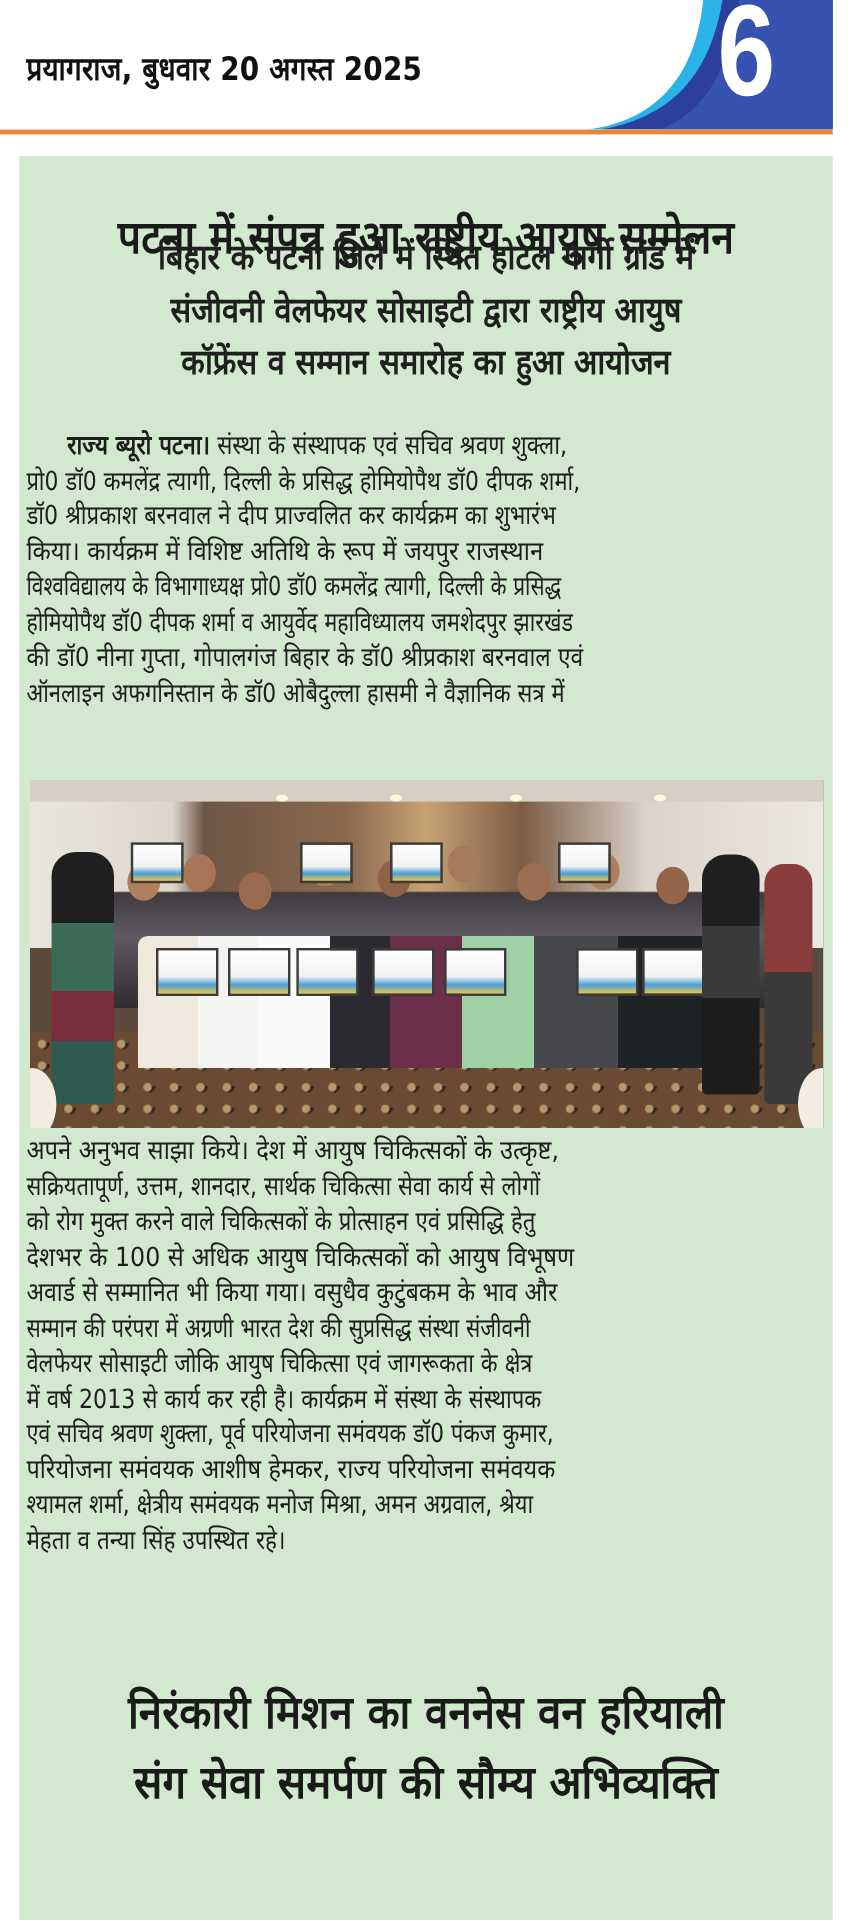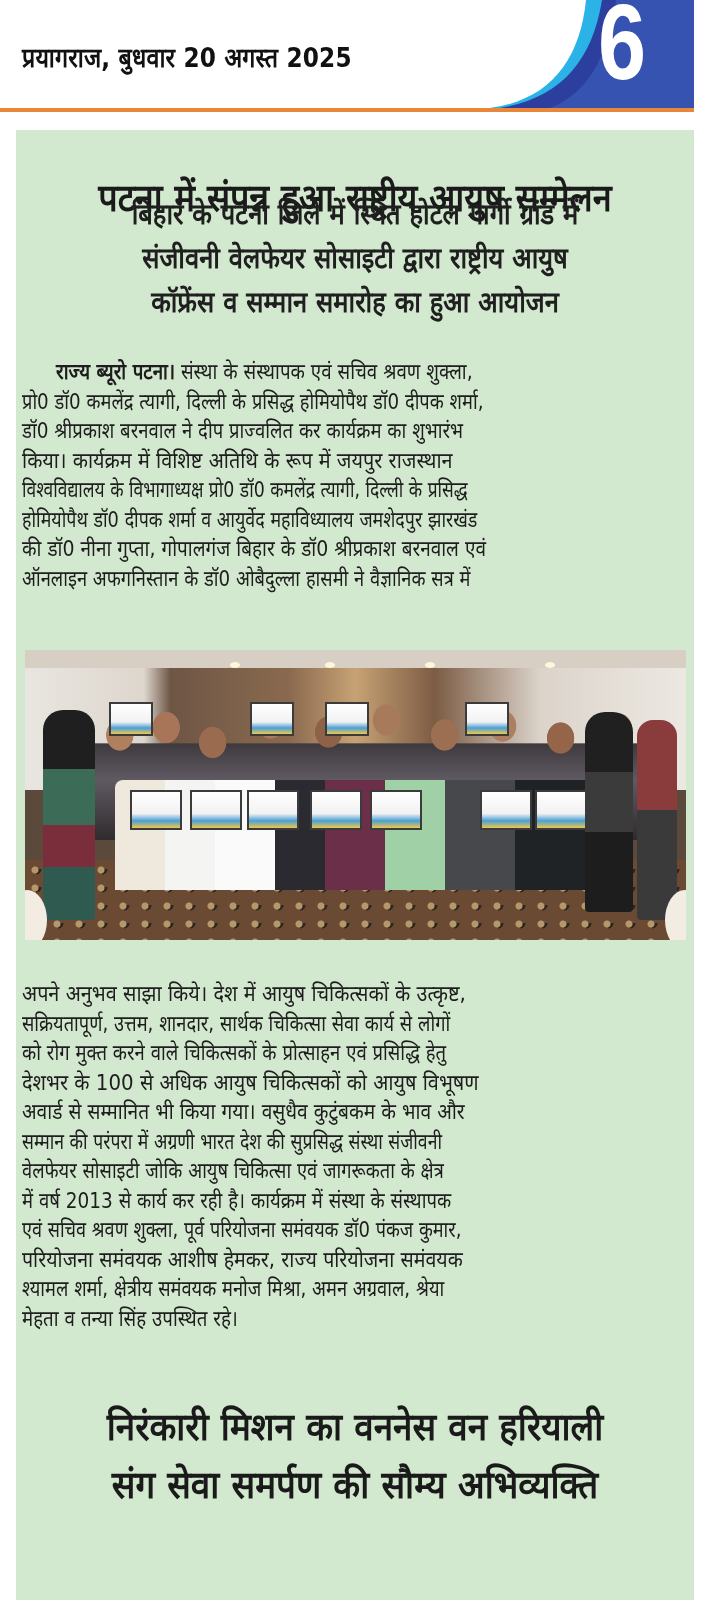--- a/index.html
+++ b/index.html
@@ -261,21 +261,21 @@
     <div class="cert" style="left:165px;"></div>
     <div class="cert" style="left:222px;"></div>
     <div class="cert" style="left:285px;"></div>
     <div class="cert" style="left:345px;"></div>
     <div class="cert" style="left:455px;"></div>
     <div class="cert" style="left:510px;"></div>
     <div class="ball" style="left:-18px;"></div>
     <div class="ball" style="left:640px;"></div>
   </figure>
 
-  <div class="body-text" style="top:815px;margin-top:34px;">
+  <div class="body-text" style="top:815px;">
     <span class="body-line" style="transform:scaleX(0.9);">अपने अनुभव साझा किये। देश में आयुष चिकित्सकों के उत्कृष्ट,</span>
     <span class="body-line" style="transform:scaleX(0.83);">सक्रियतापूर्ण, उत्तम, शानदार, सार्थक चिकित्सा सेवा कार्य से लोगों</span>
     <span class="body-line" style="transform:scaleX(0.84);">को रोग मुक्त करने वाले चिकित्सकों के प्रोत्साहन एवं प्रसिद्धि हेतु</span>
     <span class="body-line" style="transform:scaleX(0.9);">देशभर के 100 से अधिक आयुष चिकित्सकों को आयुष विभूषण</span>
     <span class="body-line" style="transform:scaleX(0.87);">अवार्ड से सम्मानित भी किया गया। वसुधैव कुटुंबकम के भाव और</span>
     <span class="body-line" style="transform:scaleX(0.8);">सम्मान की परंपरा में अग्रणी भारत देश की सुप्रसिद्ध संस्था संजीवनी</span>
     <span class="body-line" style="transform:scaleX(0.83);">वेलफेयर सोसाइटी जोकि आयुष चिकित्सा एवं जागरूकता के क्षेत्र</span>
     <span class="body-line" style="transform:scaleX(0.84);">में वर्ष 2013 से कार्य कर रही है। कार्यक्रम में संस्था के संस्थापक</span>
     <span class="body-line" style="transform:scaleX(0.82);">एवं सचिव श्रवण शुक्ला, पूर्व परियोजना समंवयक डॉ0 पंकज कुमार,</span>
     <span class="body-line" style="transform:scaleX(0.89);">परियोजना समंवयक आशीष हेमकर, राज्य परियोजना समंवयक</span>

